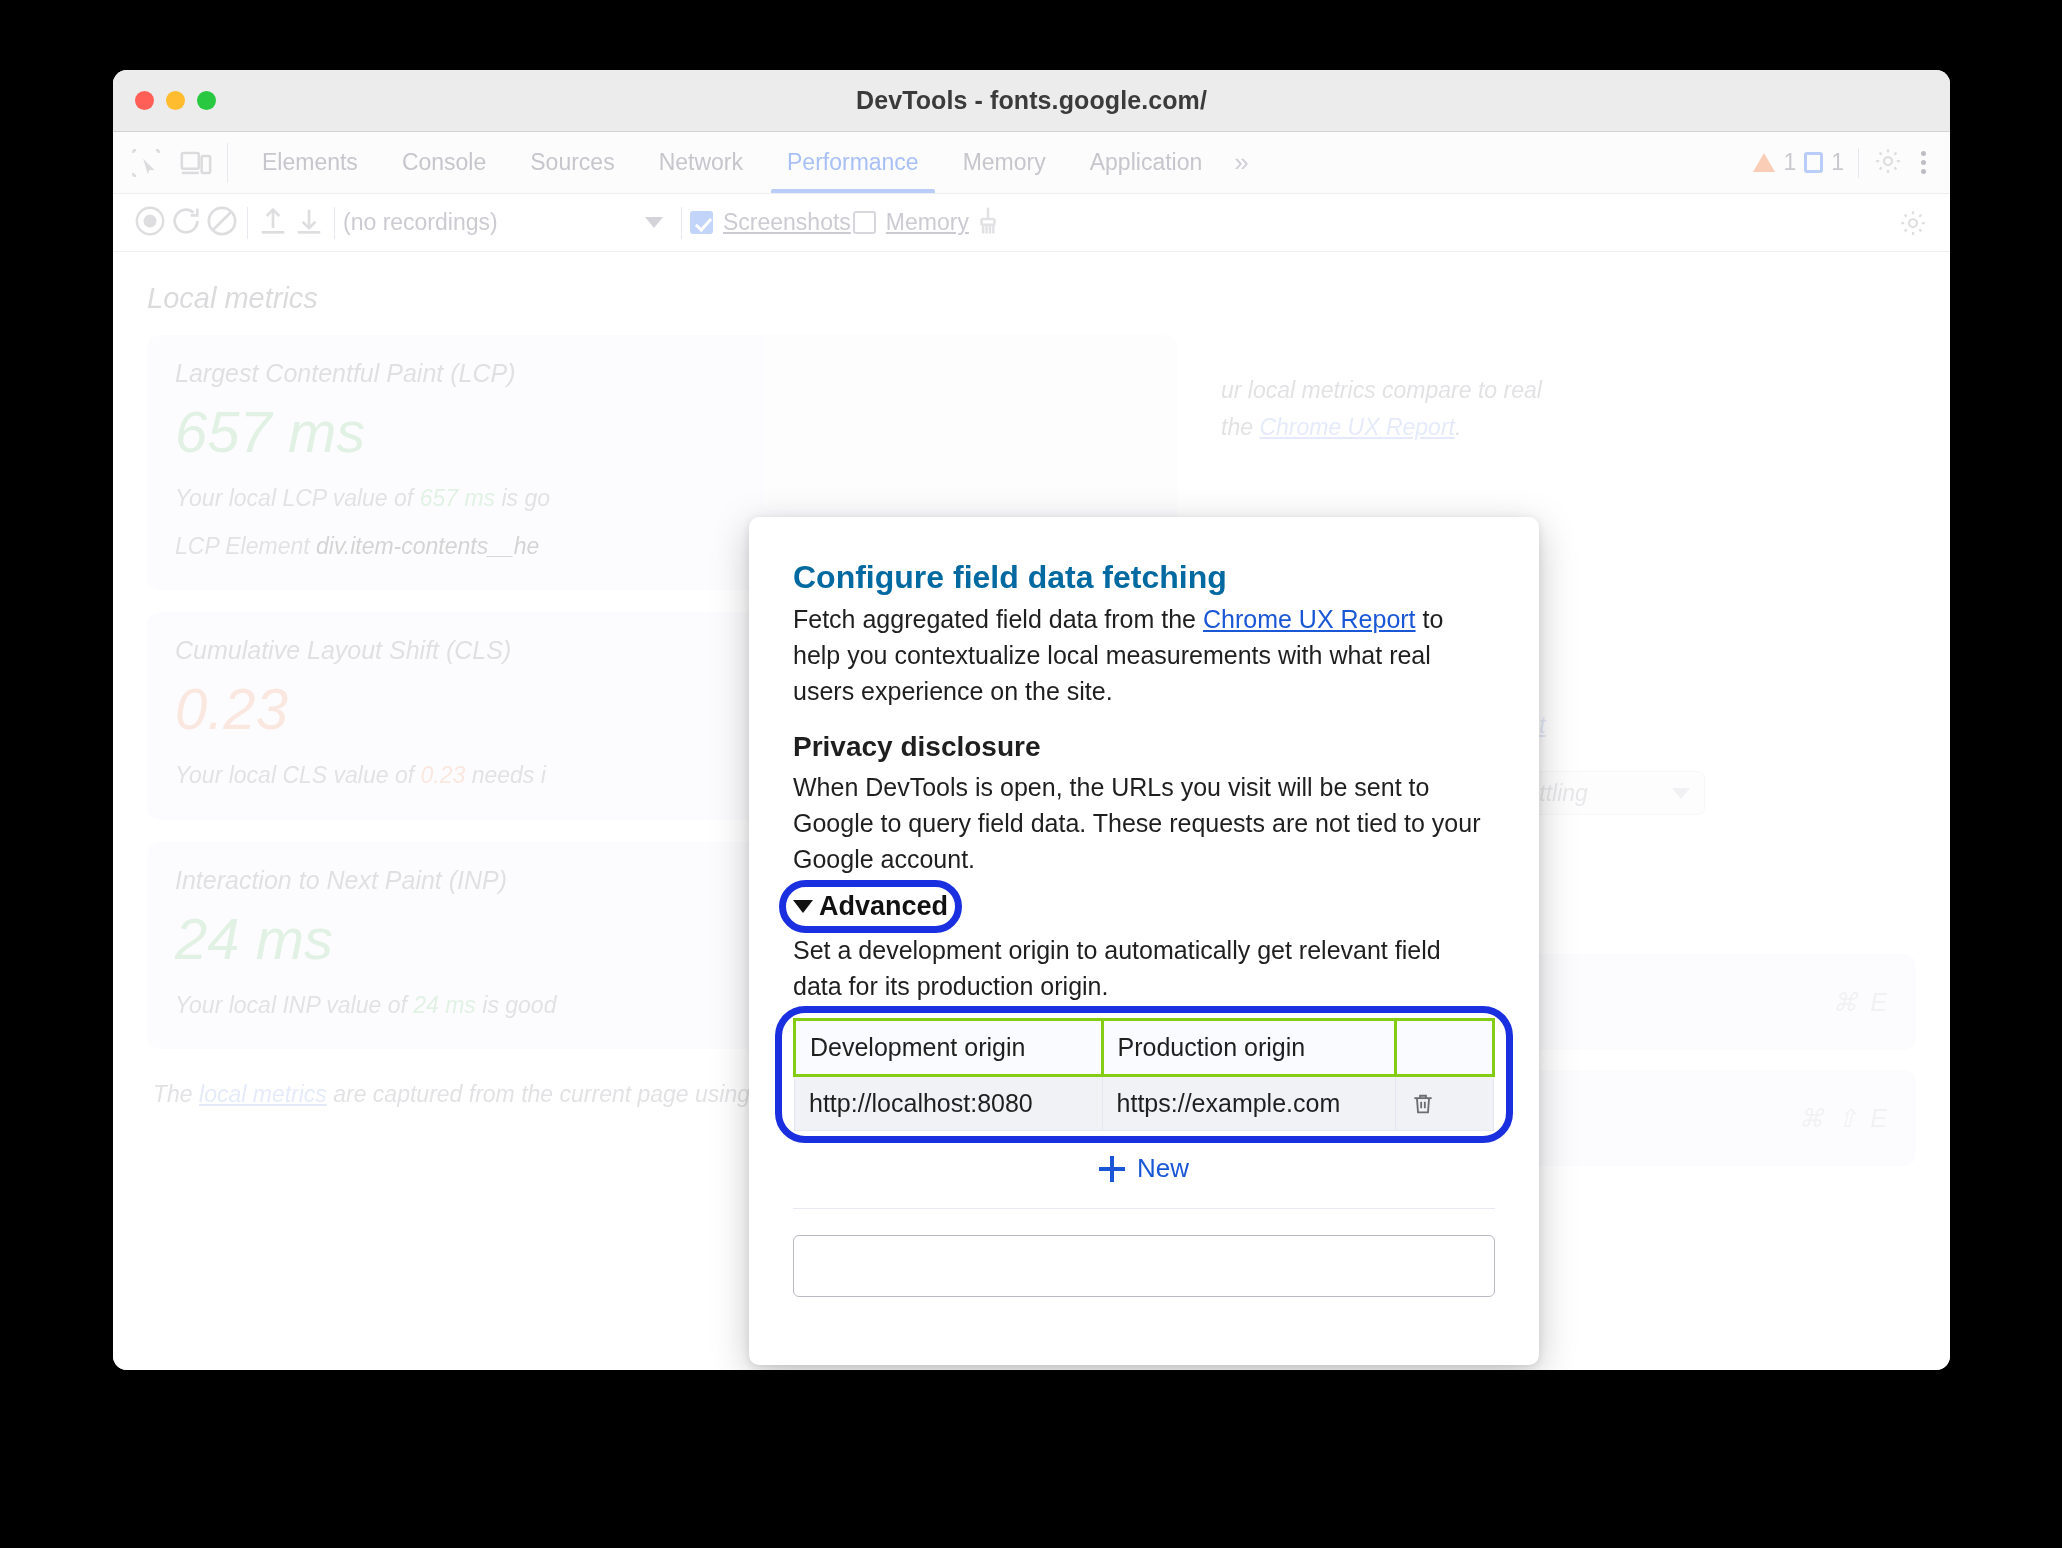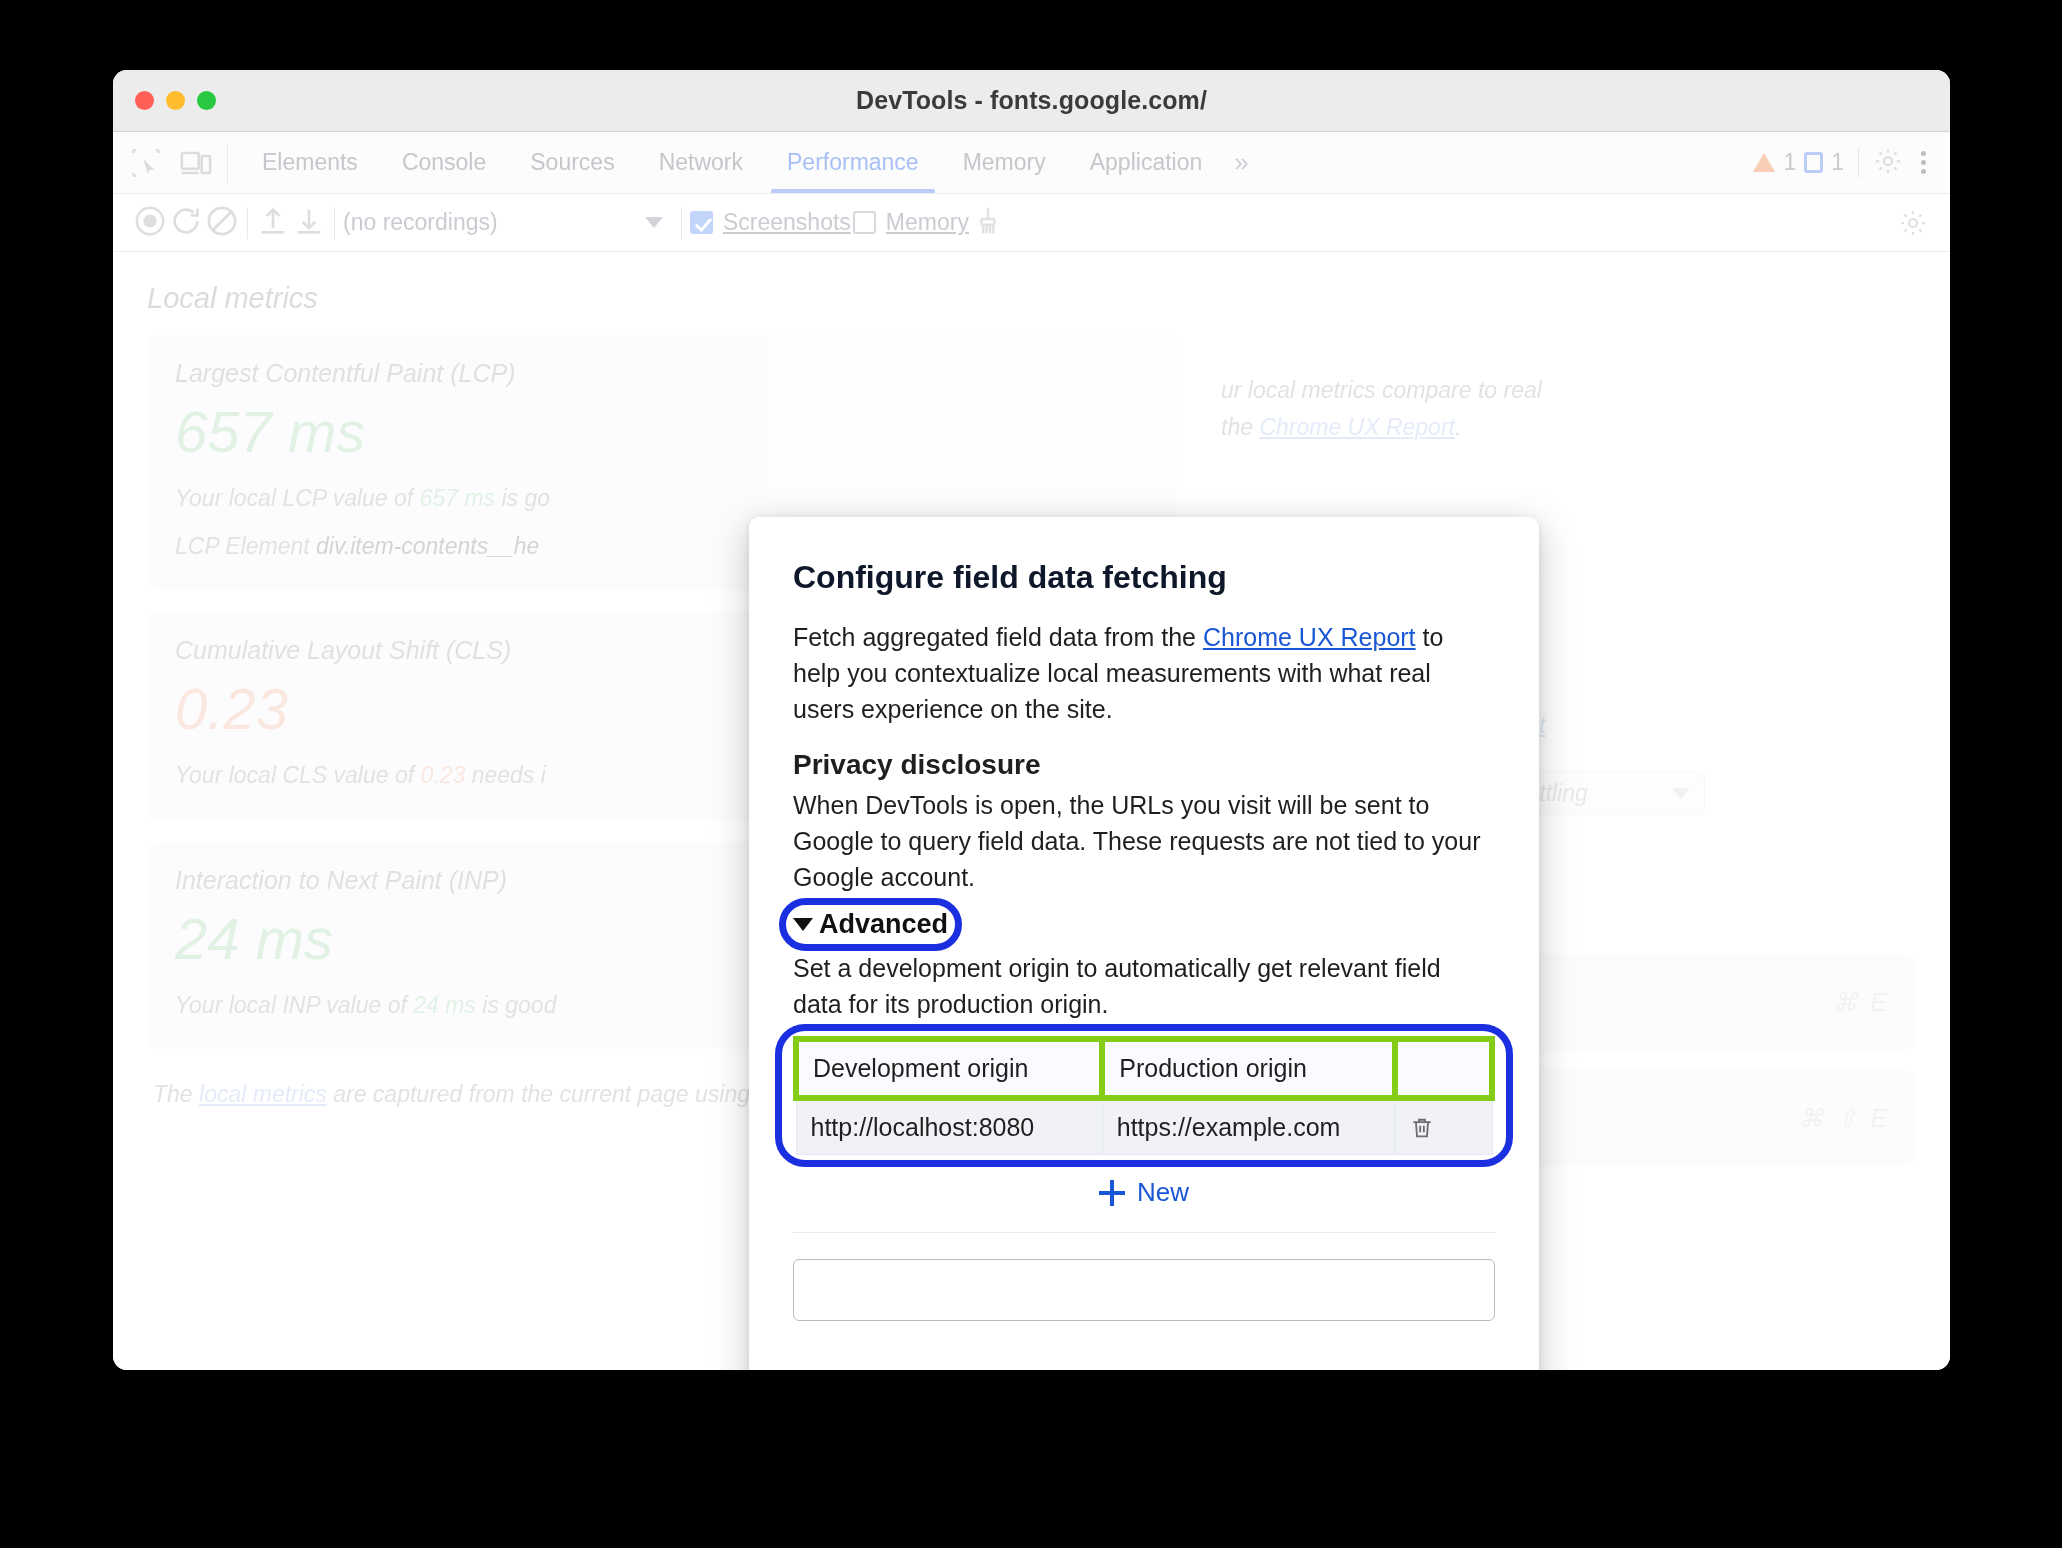--- a/index.html
+++ b/index.html
@@ -255,21 +255,21 @@
     position: absolute;
     left: 636px;
     top: 265px;
     width: 790px;
     background: #ffffff;
     border-radius: 10px;
     box-shadow: 0 10px 38px rgba(0,0,0,.22), 0 2px 8px rgba(0,0,0,.10);
     padding: 42px 44px 34px 44px;
     z-index: 40;
   }
-  .modal h2 { font-size: 32px; font-weight: bold; color: #0f172a; margin-bottom: 23px; }
+  .modal h2 { font-size: 32px; font-weight: bold; color: #0369a1; margin-bottom: 5px; }
   .modal h3 { font-size: 28px; font-weight: bold; color: #1f1f1f; margin: 22px 0 6px 0; }
   .modal p { font-size: 25px; color: #1f1f1f; line-height: 1.44; }
   .modal a { color: #1a57d6; text-decoration: underline; }
 
   .advanced-wrap { margin: 14px 16px 4px 0; display: inline-block; position: relative; }
   .advanced {
     display: inline-flex;
     align-items: center;
     gap: 4px;
     font-size: 27px;
@@ -296,21 +296,21 @@
     width: 100%;
     border-collapse: collapse;
     font-size: 25px;
     color: #1f1f1f;
     background: #ffffff;
   }
   table.origins th {
     text-align: left;
     font-weight: normal;
     background: #fafbfe;
-    border: 6px solid #84cc16;
+    border: 3px solid #84cc16;
     padding: 12px 14px;
     color: #1f1f1f;
   }
   table.origins td {
     background: #f1f2f6;
     border: 1px solid #e4e7f2;
     padding: 12px 14px;
   }
   .col-dev { width: 44%; }
   .col-prod { width: 42%; }

